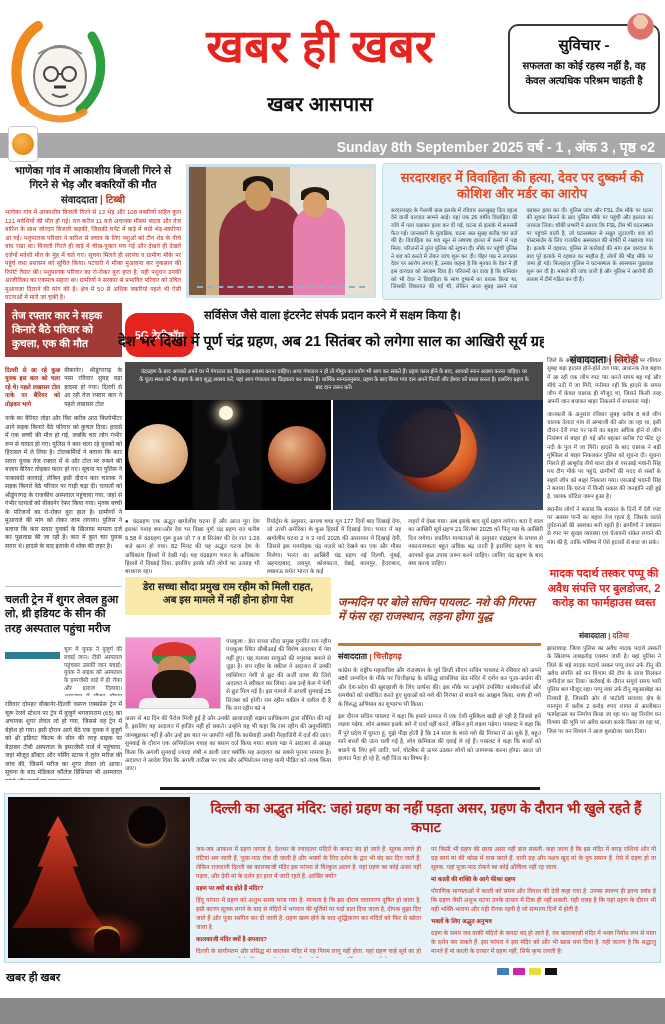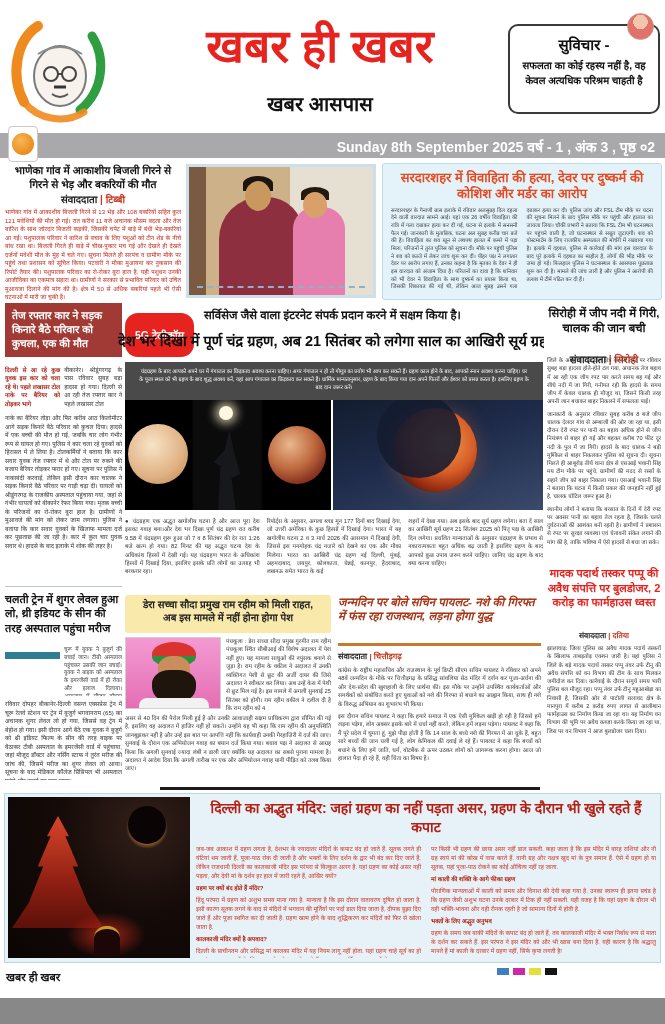--- a/index.html
+++ b/index.html
@@ -102,21 +102,21 @@
   .jeep-body{left:547px;top:356px;width:114px;height:206px;font-size:5.7px;color:#333;text-align:justify;
              line-height:1.45;overflow:hidden;}
   .jeep-body p{margin:0 0 4px;}
   .bull-head{left:547px;top:566px;width:114px;font-size:11px;font-weight:bold;color:#e6231f;text-align:center;
              line-height:1.32;}
   .bull-byline{left:547px;top:630px;width:114px;text-align:center;font-size:7.5px;}
   .bull-body{left:547px;top:644px;width:114px;height:140px;font-size:5.7px;color:#333;text-align:justify;
              line-height:1.45;overflow:hidden;}
 
   
-  .yellow-box{left:125px;top:595px;width:206px;height:38px;background:#f9e9ab;border-radius:3px;
+  .yellow-box{left:125px;top:577px;width:206px;height:38px;background:#f9e9ab;border-radius:3px;
               font-size:10px;font-weight:bold;color:#242424;text-align:center;padding:3px 10px;line-height:1.3;}
   .rr-photo{left:125px;top:637px;width:96px;height:72px;border:1px solid #d0d0d0;overflow:hidden;
             background:linear-gradient(180deg,#f39ad2,#e56eb4);}
   .rr-turban{left:26px;top:4px;width:44px;height:24px;border-radius:50% 50% 40% 40%;
              background:linear-gradient(180deg,#d8332c 58%,#2e8f3c 58%);}
   .rr-face{left:32px;top:18px;width:32px;height:26px;border-radius:45%;background:#c98d5e;}
   .rr-beard{left:26px;top:32px;width:44px;height:34px;border-radius:40% 40% 50% 50%;background:#20150d;}
   .rr-body{left:13px;bottom:0;width:70px;height:10px;background:#f2f2f2;border-radius:8px 8px 0 0;}
   .rr-side{left:226px;top:637px;width:105px;height:74px;font-size:5.8px;color:#333;text-align:justify;
            line-height:1.45;overflow:hidden;}
@@ -247,21 +247,20 @@
     <div class="abs moon-big"></div>
     <div class="abs moon-shadow"></div>
   </div>
 
   <div class="abs ecl-cols">
     <div class="ecl-col">● चंद्रग्रहण एक अद्भुत खगोलीय घटना है और आज पूरा देश इसका गवाह बना।और देश भर दिखा पूर्ण चंद्र ग्रहण रात करीब 9.58 में चंद्रग्रहण शुरू हुआ जो 7 व 8 सितंबर की देर रात 1:26 बजे खत्म हो गया। 82 मिनट की यह अद्भुत घटना देश के अधिकांश हिस्सों में देखी गई। यह चंद्रग्रहण भारत के अधिकांश हिस्सों में दिखाई दिया, इसलिए इसके प्रति लोगों का उत्साह भी बरकरार रहा।</div>
     <div class="ecl-col">रिपोर्ट्स के अनुसार, अगला ब्लड मून 177 दिनों बाद दिखाई देगा, जो उत्तरी अमेरिका के कुछ हिस्सों में दिखाई देगा। भारत में यह खगोलीय घटना 2 व 3 मार्च 2026 की आसमान में दिखाई देगी, जिससे इस मनमोहक चंद्र नजारे को देखने का एक और मौका मिलेगा। भारत का आखिरी चंद्र ग्रहण नई दिल्ली, मुंबई, अहमदाबाद, जयपुर, कोलकाता, चेन्नई, कानपुर, हैदराबाद, लखनऊ समेत भारत के कई</div>
     <div class="ecl-col">शहरों में देखा गया। अब इसके बाद सूर्य ग्रहण लगेगा। बता दें साल का आखिरी सूर्य ग्रहण 21 सितंबर 2025 को पितृ पक्ष के आखिरी दिन लगेगा। प्रचलित मान्यताओं के अनुसार चंद्रग्रहण के प्रभाव से नकारात्मकता बहुत अधिक बढ़ जाती है इसलिए ग्रहण के बाद आपको कुछ उपाय जरूर करने चाहिए। जानिए चंद्र ग्रहण के बाद क्या करना चाहिए।</div>
   </div>
 
-  <div class="abs jeep-head">सिरोही में जीप नदी में गिरी, चालक की जान बची</div>
   <div class="abs jeep-byline">
     <span class="byl-role">संवाददाता</span>
     <span class="byl-loc">| सिरोही</span>
   </div>
   <div class="abs jeep-body">
     <p>जिले के आबूरोड़ तीर्थ धाम क्षेत्र के देरी रपट पर रविवार सुबह बड़ा हादसा होते-होते टल गया, अचानक तेज बहाव में आ रही एक जीप रपट पार करते समय बह गई और सीधे नदी में जा गिरी, गनीमत रही कि हादसे के समय जीप में केवल चालक ही मौजूद था, जिसने किसी तरह अपनी जान बचाकर बाहर निकलने में सफलता पाई।</p>
     <p>जानकारी के अनुसार रविवार सुबह करीब 8 बजे जीप चालक देलदर गांव से अम्बाजी की ओर जा रहा था, इसी दौरान देरी रपट पर पानी का बहाव अधिक होने से जीप नियंत्रण से बाहर हो गई और बहकर करीब 70 फीट दूर नदी के पुल में जा गिरी। हादसे के बाद चालक ने बड़ी मुश्किल से बाहर निकलकर पुलिस को सूचना दी। सूचना मिलते ही आबूरोड़ तीर्थ थाना क्षेत्र से एसआई भवानी सिंह मय टीम मौके पर पहुंचे, ग्रामीणों की मदद से रस्सों के सहारे जीप को बाहर निकाला गया। एसआई भवानी सिंह ने बताया कि घटना में किसी प्रकार की जनहानि नहीं हुई है, चालक चोटिल जरूर हुआ है।</p>
     <p>स्थानीय लोगों ने बताया कि बरसात के दिनों में देरी रपट पर अक्सर पानी का बहाव तेज रहता है, जिसके चलते दुर्घटनाओं की आशंका बनी रहती है। ग्रामीणों ने प्रशासन से रपट पर सुरक्षा व्यवस्था एवं चेतावनी संकेत लगाने की मांग की है, ताकि भविष्य में ऐसे हादसों से बचा जा सके।</p>
   </div>
 

